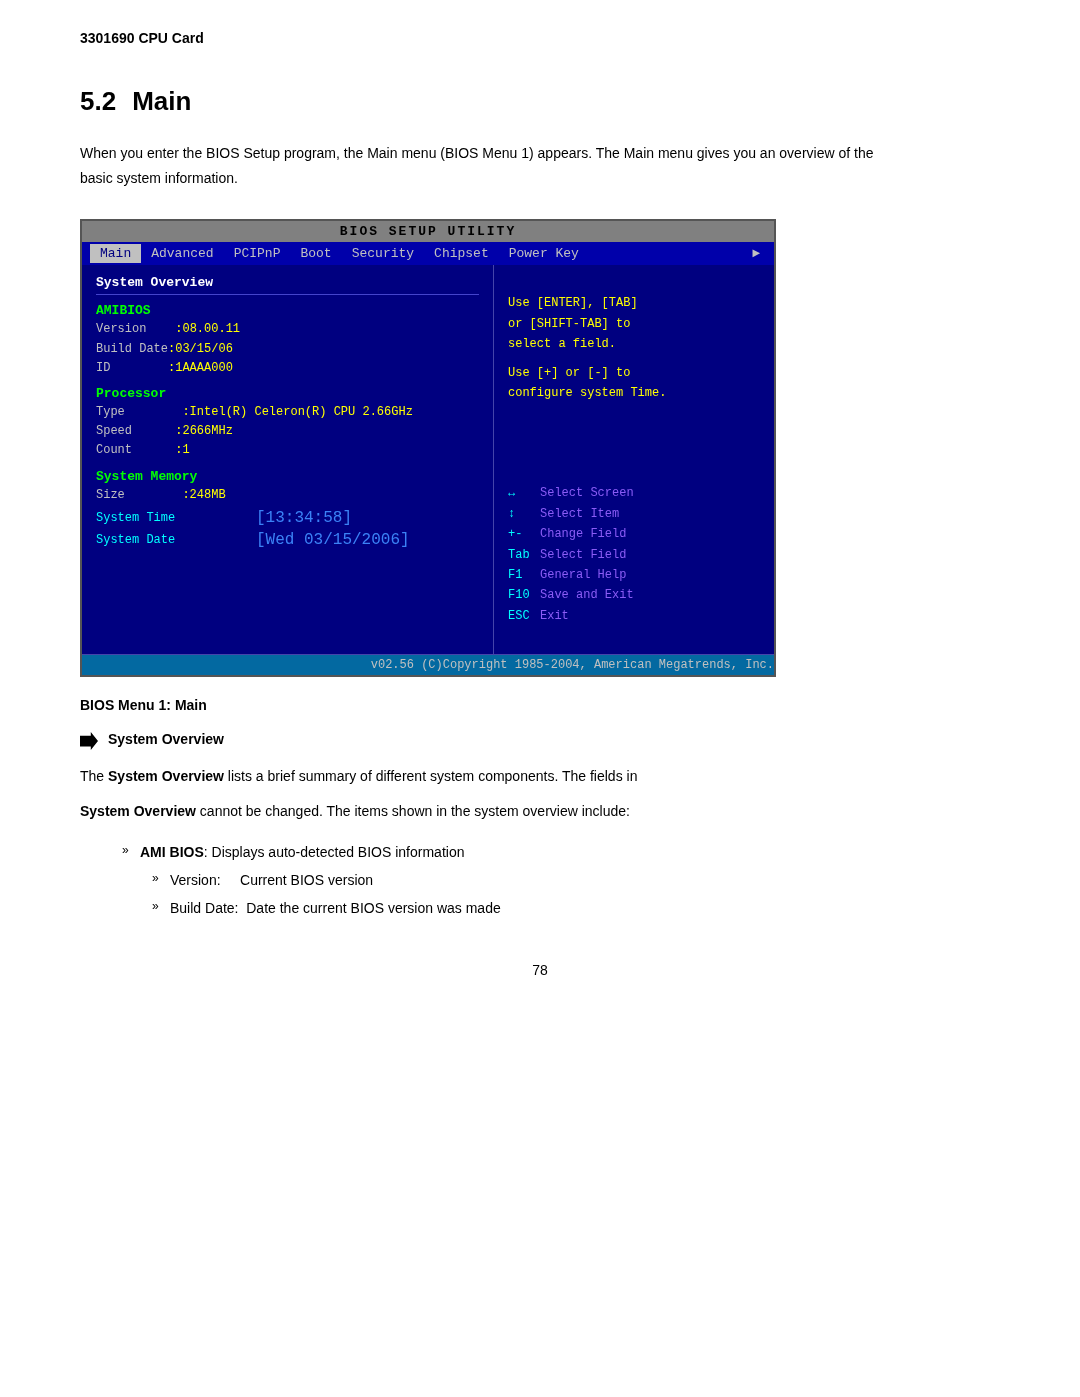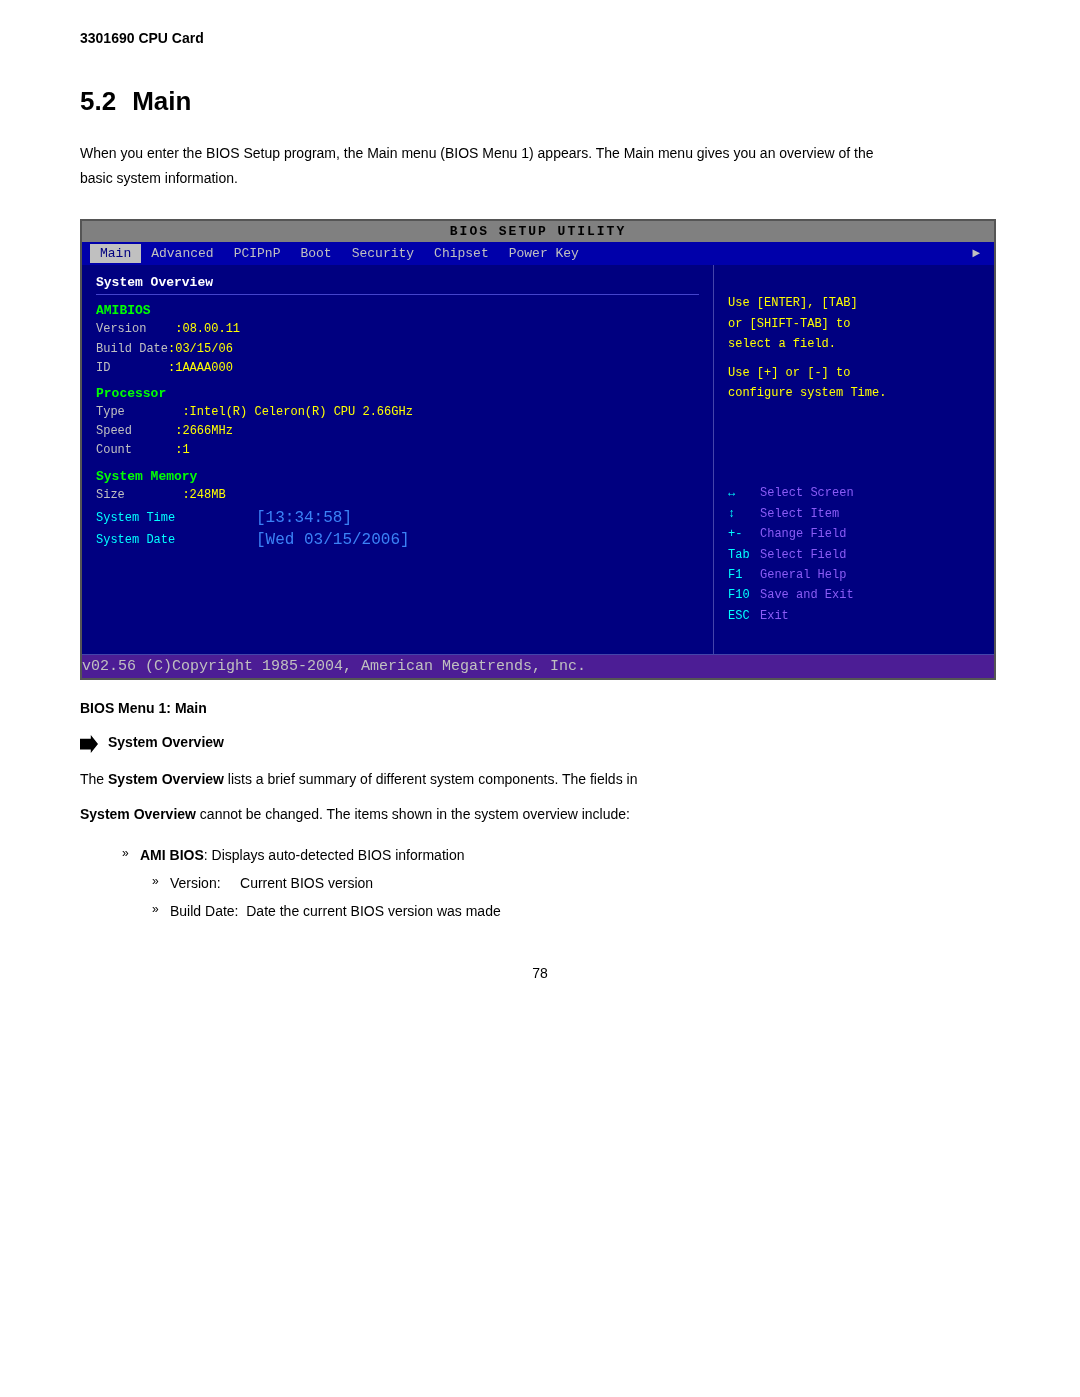--- a/index.html
+++ b/index.html
@@ -39,21 +39,21 @@
     }
 
     
     .bios-screen {
       border: 2px solid #555;
       background: #000080;
       color: #c0c0c0;
       font-family: 'Courier New', Courier, monospace;
       font-size: 13px;
       margin-bottom: 20px;
-      width: 916px;
+      width: 696px;
     }
 
     .bios-title-bar {
       background: #808080;
       color: #000;
       text-align: center;
       padding: 3px 0;
       font-family: 'Courier New', Courier, monospace;
       font-size: 13px;
       font-weight: bold;
@@ -153,26 +153,26 @@
       color: #00ffff;
       display: inline-block;
       width: 32px;
     }
 
     .bios-keytable .keyname {
       color: #8b5cf6;
     }
 
     .bios-footer {
-      background: #4c1d95;
-      color: #c0c0c0;
-      text-align: left;
+      background: #0369a1;
+      color: #c0c0c0;
+      text-align: right;
       padding: 3px 0;
       font-family: 'Courier New', Courier, monospace;
-      font-size: 15px;
+      font-size: 12px;
       border-top: 1px solid #4444aa;
     }
 
     
     .bios-menu-label {
       font-weight: bold;
       font-size: 14px;
       margin-top: 18px;
       margin-bottom: 18px;
     }

